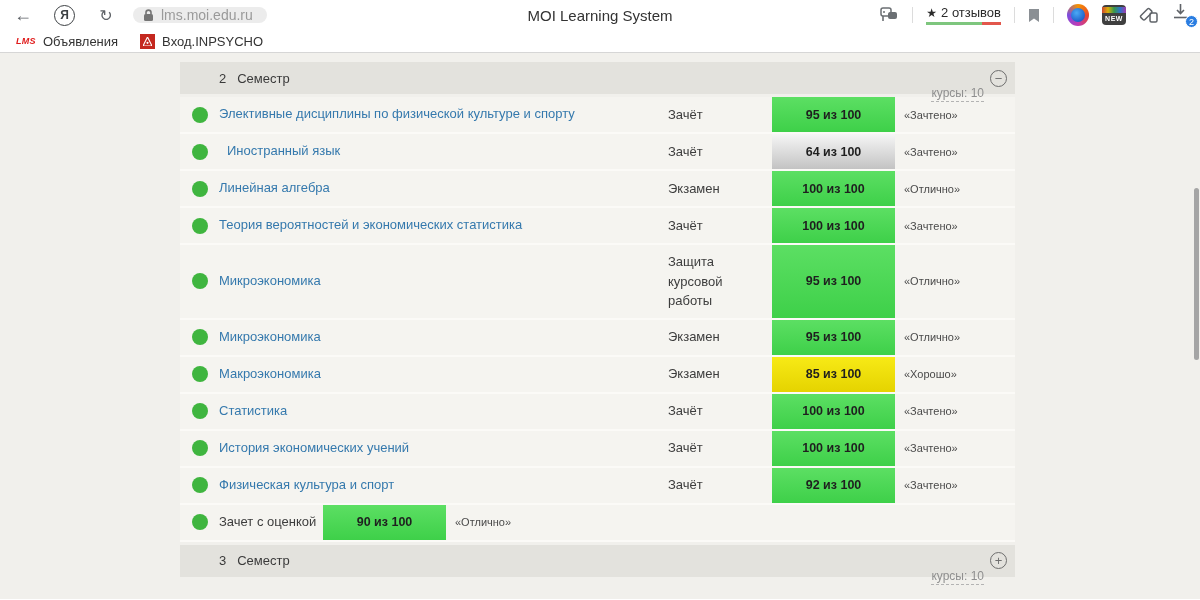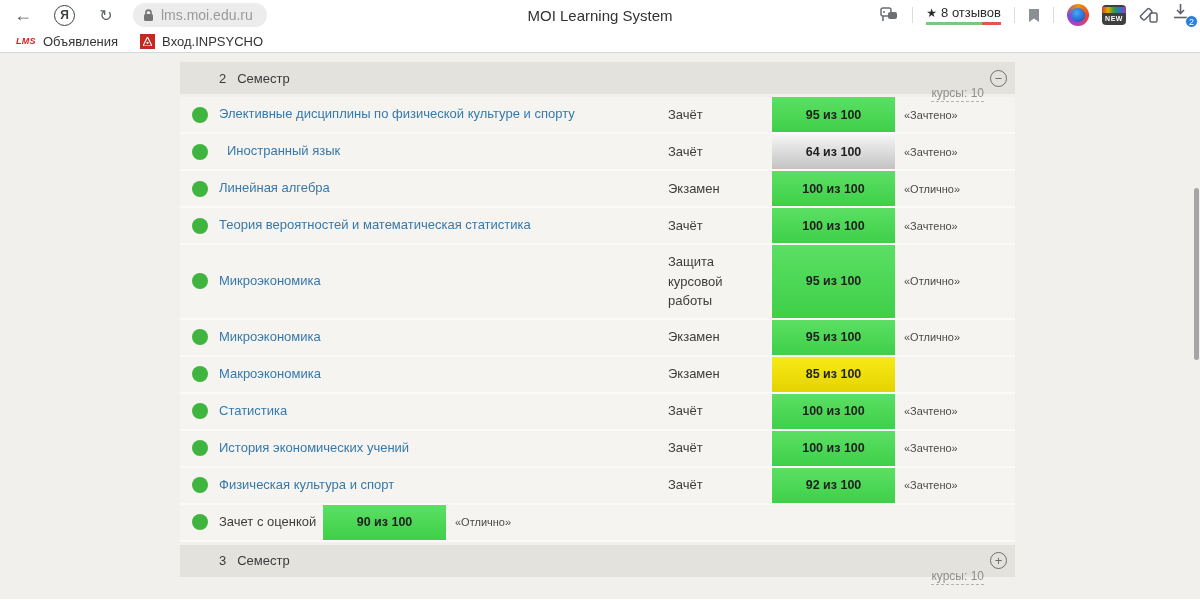--- a/index.html
+++ b/index.html
@@ -5,21 +5,21 @@
   * { box-sizing: border-box; margin: 0; padding: 0; }
   html,body { width:1200px; height:600px; overflow:hidden; }
   body { font-family: "Liberation Sans", sans-serif; background:#fff; position:relative; }
 
   
   .toolbar { height:30px; background:#fff; display:flex; align-items:center; position:relative; }
   .tb-icon { color:#5f6368; display:flex; align-items:center; justify-content:center; cursor:pointer; }
   .btn-back { margin-left:12px; font-size:18px; width:22px; }
   .yandex-logo { margin-left:20px; width:21px; height:21px; border:1.7px solid #3c4043; border-radius:50%; font-size:12px; color:#3c4043; font-weight:bold; }
   .btn-refresh { margin-left:20px; font-size:16px; width:22px; }
-  .address-pill { margin-left:16px; height:24px; background:#ececec; border-radius:13px; display:flex; align-items:center; padding:0 14px 0 10px; gap:7px; cursor:text; }
+  .address-pill { margin-left:16px; height:16px; background:#ececec; border-radius:13px; display:flex; align-items:center; padding:0 14px 0 10px; gap:7px; cursor:text; }
   .lock-icon { display:flex; }
   .url-text { font-size:14px; color:#9a9a9a; }
   .page-title { position:absolute; left:50%; top:7px; transform:translateX(-50%); font-size:15px; color:#333; white-space:nowrap; }
 
   .toolbar-right { position:absolute; right:6px; top:0; height:30px; display:flex; align-items:center; gap:13px; }
   .vdiv { width:1px; height:16px; background:#dcdcdc; }
   .reviews { display:flex; flex-direction:column; cursor:pointer; }
   .reviews-top { display:flex; align-items:center; gap:4px; font-size:13px; color:#2b2b2b; }
   .star { font-size:12px; }
   .reviews-bar { height:3px; margin-top:2px; display:flex; width:100%; }
@@ -91,21 +91,21 @@
         <rect x="8" y="5" width="9" height="7" rx="2" fill="#6b6f73" stroke="none"></rect>
         <circle cx="4" cy="5" r="1" fill="#6b6f73" stroke="none"></circle>
           <circle cx="7.5" cy="5" r="1" fill="#fff" stroke="none"></circle>
         <path d="M3 9v5" stroke-width="1.6"></path>
       </svg>
     </span>
     <span class="vdiv"></span>
     <div class="reviews">
       <div class="reviews-top">
         <span class="star">★</span>
-        <span>8 отзывов</span>
+        <span>2 отзывов</span>
       </div>
       <div class="reviews-bar">
         <span class="g" style="background: rgb(126, 198, 126);"></span>
         <span class="r" style="background: rgb(226, 87, 76);"></span>
       </div>
     </div>
     <span class="vdiv"></span>
     <span class="tb-icon">
       <svg width="12" height="15" viewBox="0 0 12 15">
           <path d="M1 1h10v13L6 10.5 1 14z" fill="#8a8f94"></path>
@@ -198,21 +198,21 @@
     <div class="cell-type">Экзамен</div>
     <div class="cell-score score-green">100 из 100</div>
     <div class="cell-grade">«Отлично»</div>
   </div>
 
   <div class="row">
     <div class="cell-dot">
             <span class="dot" style="background: rgb(63, 181, 63);"></span>
           </div>
     <div class="cell-course">
-            <a href="#" style="color: rgb(53, 121, 173);">Теория вероятностей и математическая статистика</a>
+            <a href="#" style="color: rgb(53, 121, 173);">Теория вероятностей и экономических статистика</a>
           </div>
     <div class="cell-type">Зачёт</div>
     <div class="cell-score score-green">100 из 100</div>
     <div class="cell-grade">«Зачтено»</div>
   </div>
 
   <div class="row">
     <div class="cell-dot">
             <span class="dot" style="background: rgb(63, 181, 63);"></span>
           </div>
@@ -238,20 +238,21 @@
 
   <div class="row">
     <div class="cell-dot">
             <span class="dot" style="background: rgb(63, 181, 63);"></span>
           </div>
     <div class="cell-course">
             <a href="#" style="color: rgb(53, 121, 173);">Макроэкономика</a>
           </div>
     <div class="cell-type">Экзамен</div>
     <div class="cell-score score-yellow">85 из 100</div>
+    <div class="cell-grade">«Хорошо»</div>
   </div>
 
   <div class="row">
     <div class="cell-dot">
             <span class="dot" style="background: rgb(63, 181, 63);"></span>
           </div>
     <div class="cell-course">
             <a href="#" style="color: rgb(53, 121, 173);">Статистика</a>
           </div>
     <div class="cell-type">Зачёт</div>

